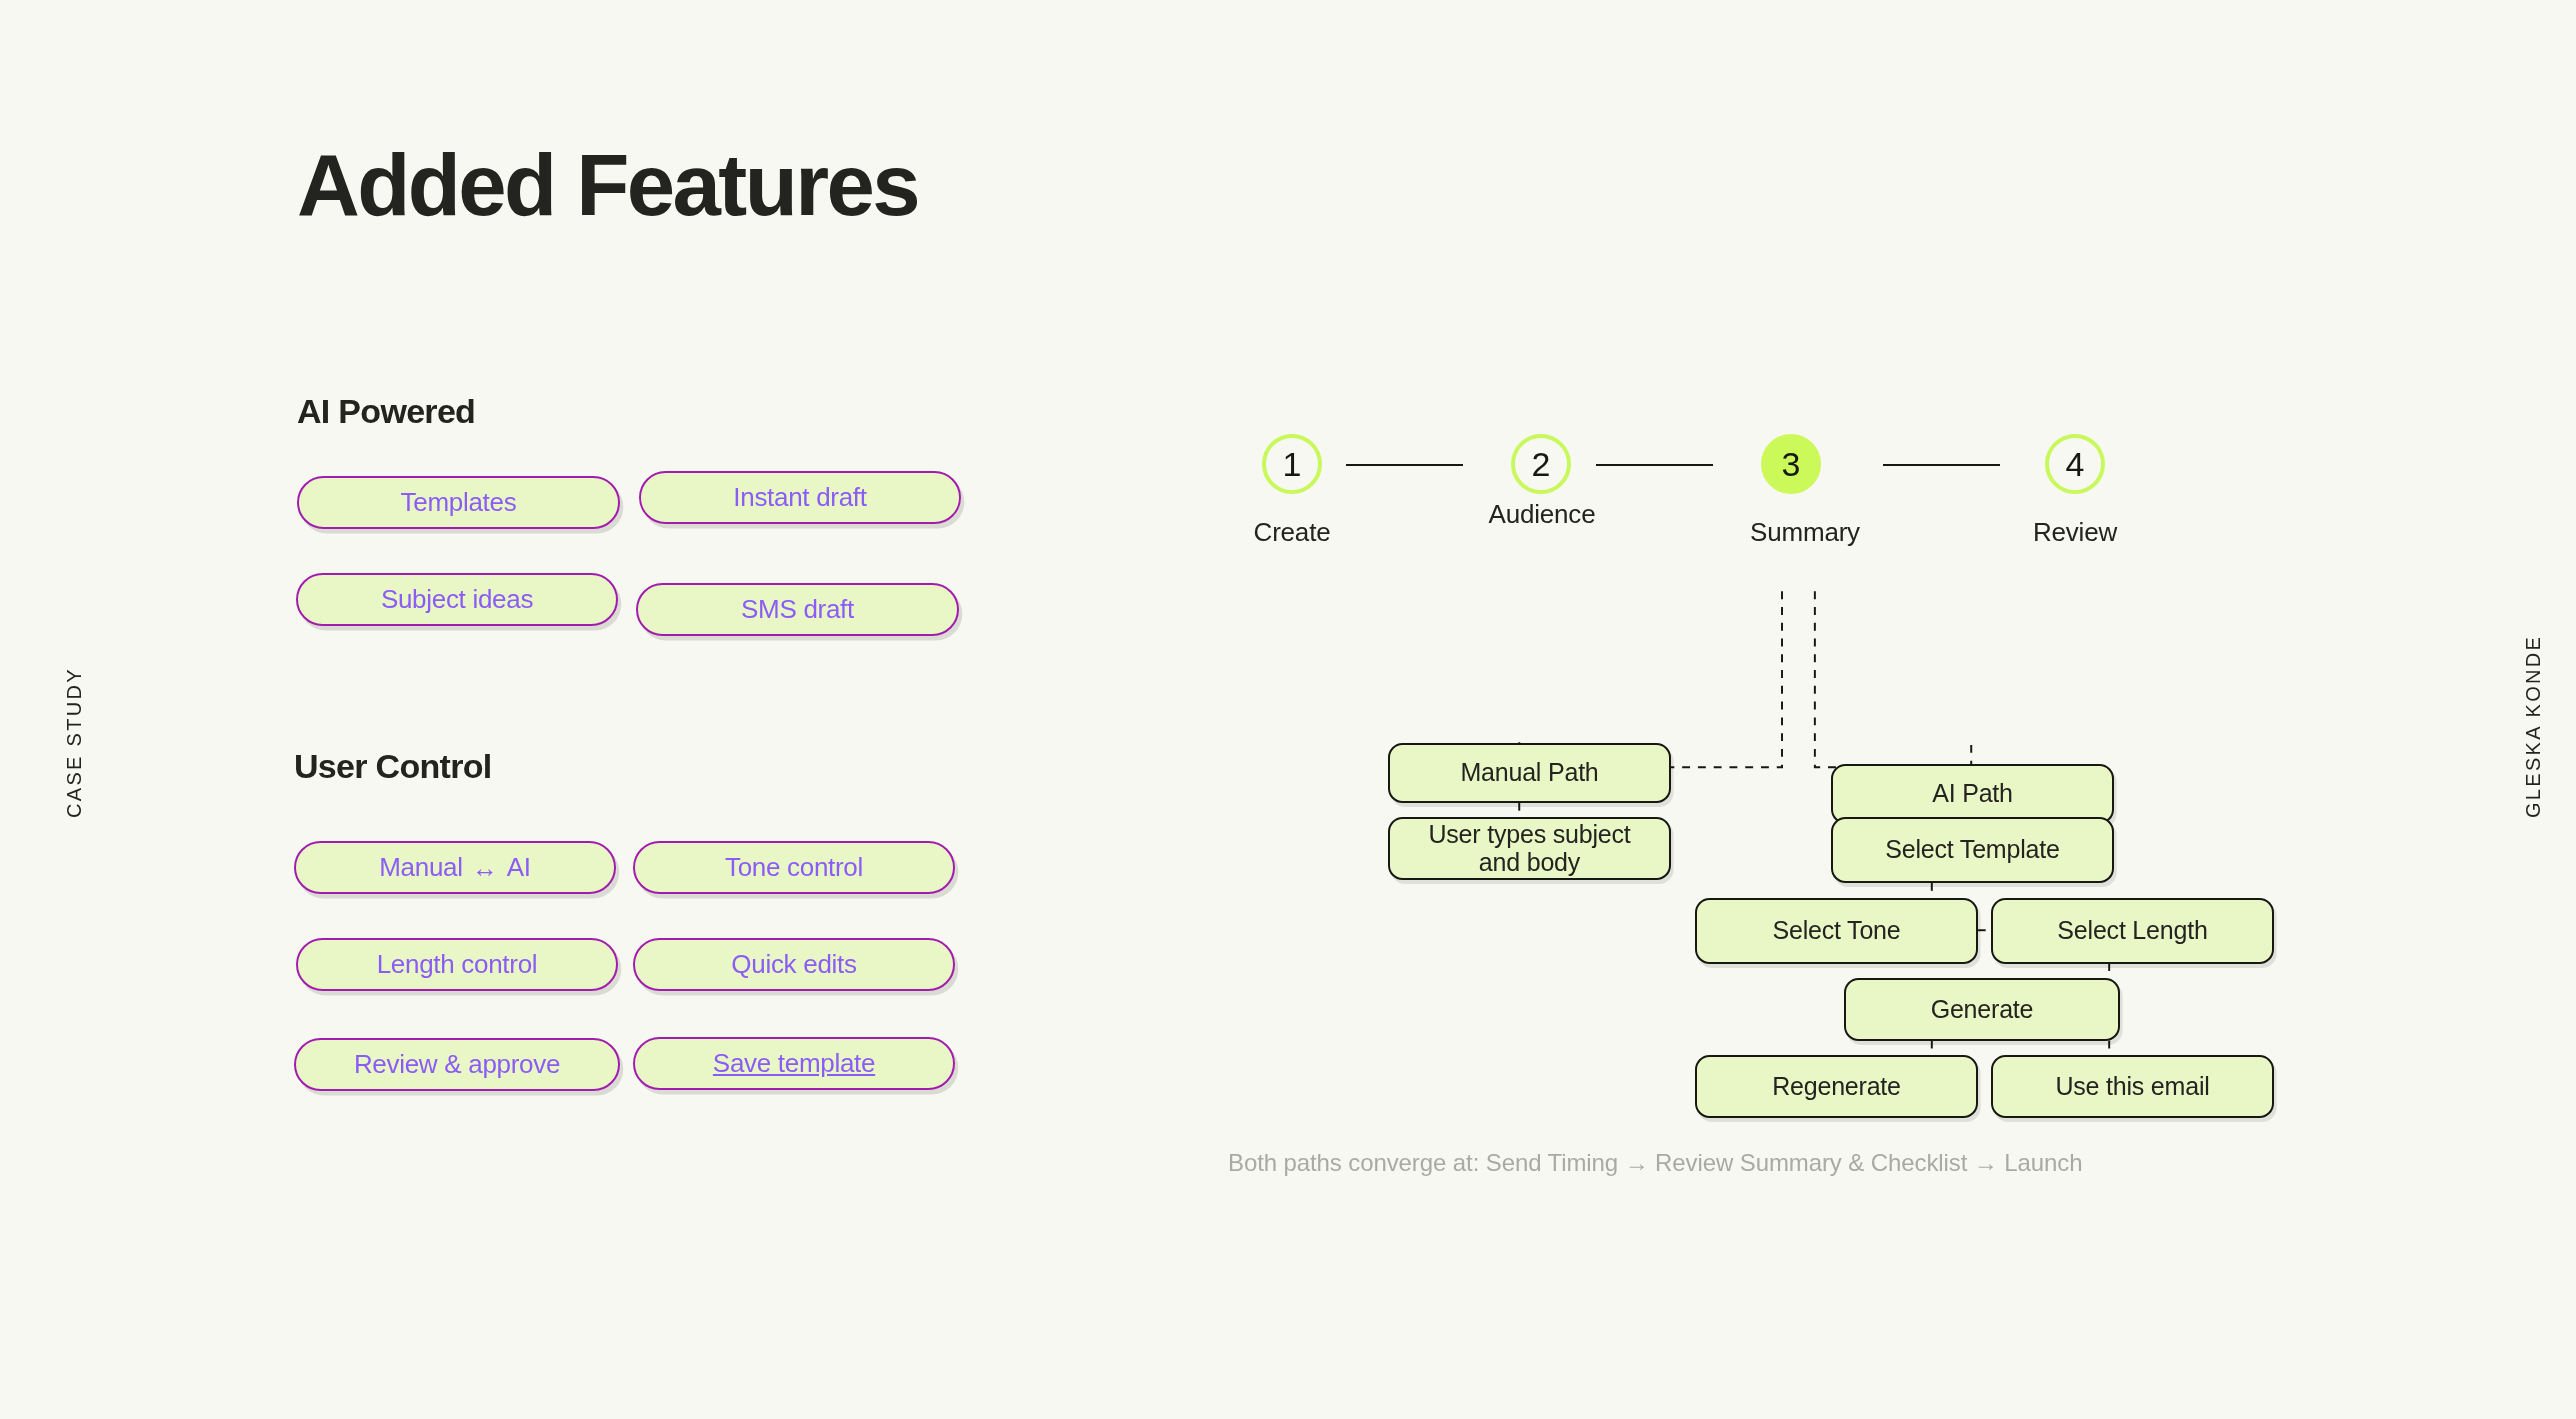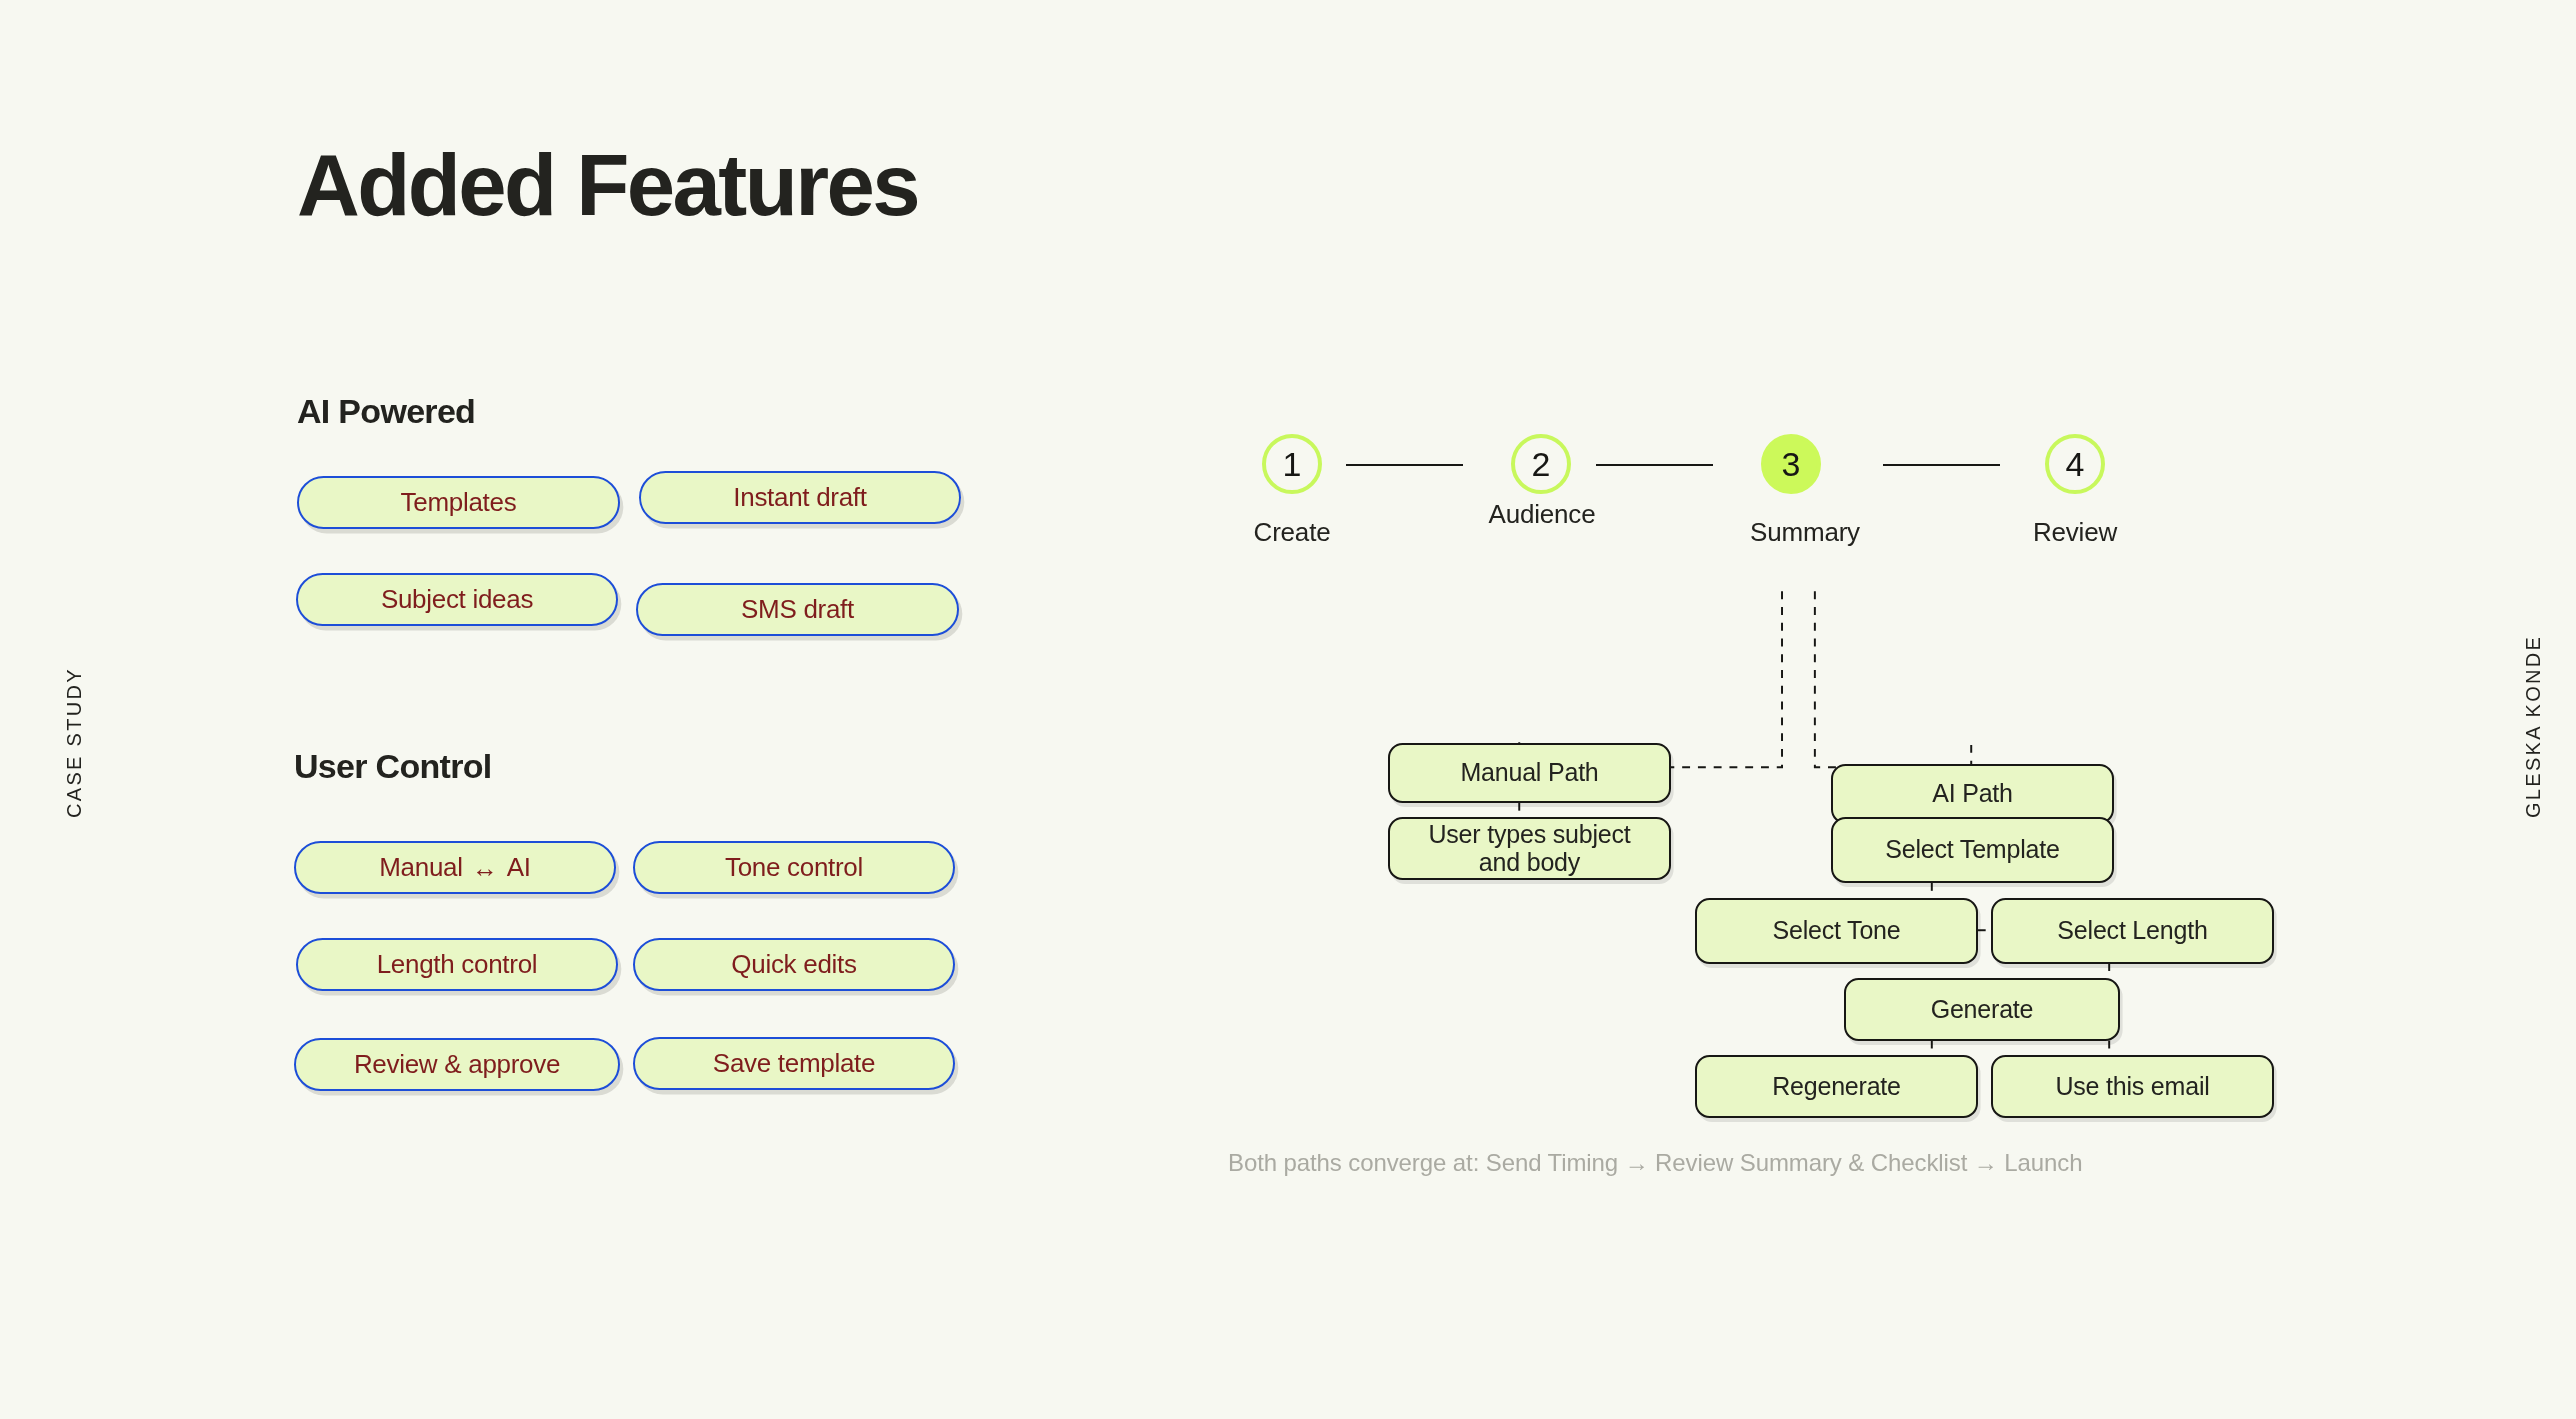--- a/index.html
+++ b/index.html
@@ -55,23 +55,23 @@
   }
   #heading-ai   { left: 297px; top: 394px; }
   #heading-user { left: 294px; top: 749px; }
 
   .pill {
     position: absolute;
     display: flex;
     align-items: center;
     justify-content: center;
     background: #e9f7c6;
-    border: 2px solid #1d4ed8;
+    border: 2px solid #a21caf;
     border-radius: 656px;
-    color: #7f1d1d;
+    color: #8b5cf6;
     font-size: 26px;
     letter-spacing: -0.3px;
     box-shadow: 3.3px 4.6px 0 rgba(20,20,16,0.13);
     white-space: nowrap;
   }
   .pill .arrow {
     font-size: 26px;
     font-weight: 700;
     padding: 0 9.2px;
     line-height: 1;
@@ -185,21 +185,21 @@
   </div>
   <div class="pill" style="left:296px; top:938px; width:322px; height:53px;">
     <span>Length control</span>
   </div>
   <div class="pill" style="left:633px; top:938px; width:322px; height:53px;">
     <span>Quick edits</span>
   </div>
   <div class="pill" style="left:294px; top:1038px; width:326px; height:53px;">
     <span>Review &amp; approve</span>
   </div>
-  <div class="pill" style="left:633px; top:1037px; width:322px; height:53px;">
+  <div class="pill" style="left:633px; top:1037px; width:322px; height:53px;text-decoration:underline;">
     <span>Save template</span>
   </div>
 
   <div class="step-circle" style="left:1262px; top:434px;">
     <span>1</span>
   </div>
   <div class="step-label" style="left:1292px; top:517px;">
     <span>Create</span>
   </div>
 

